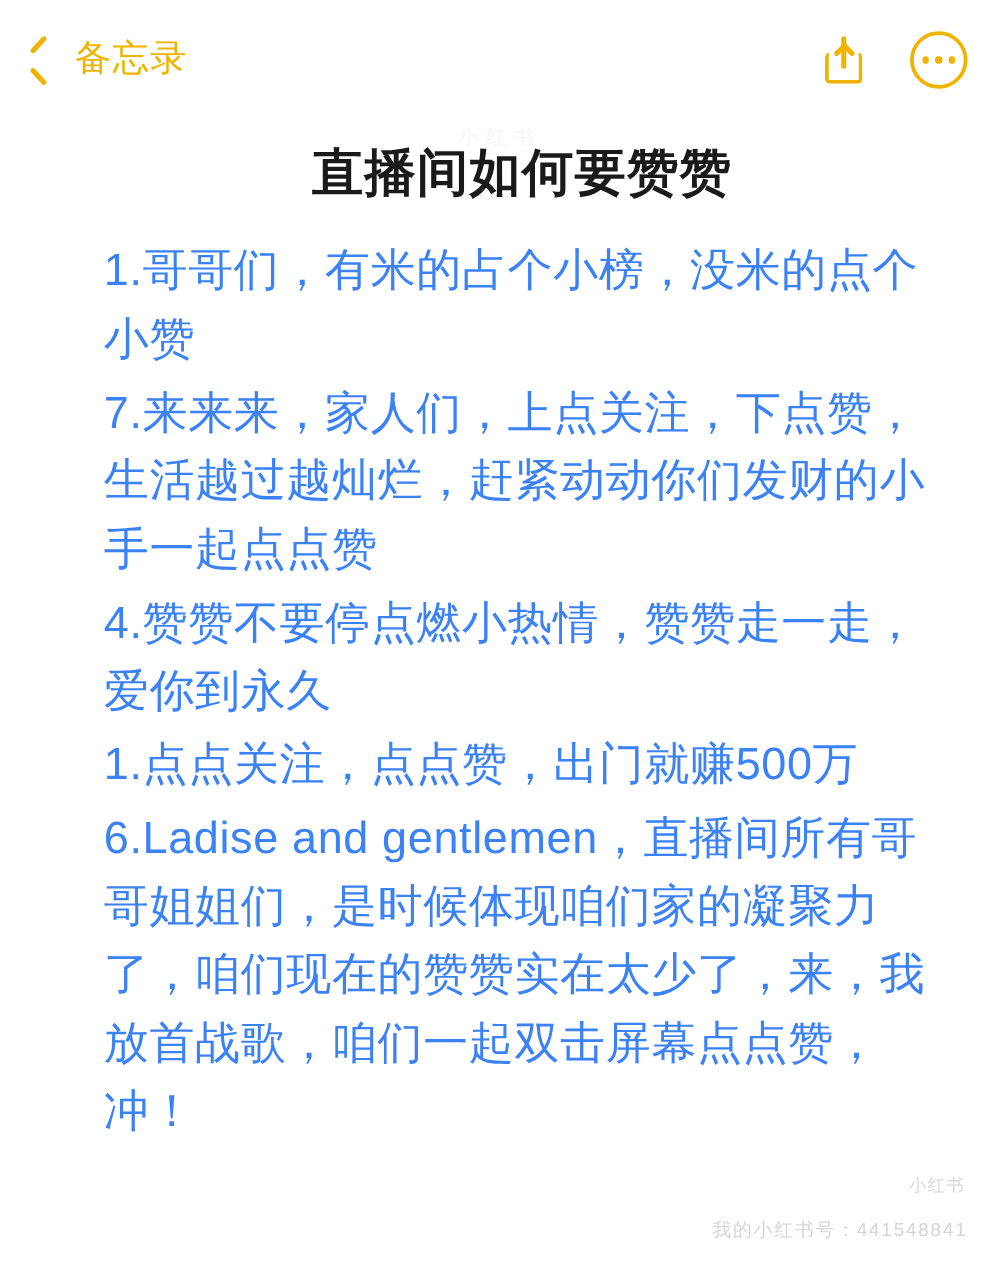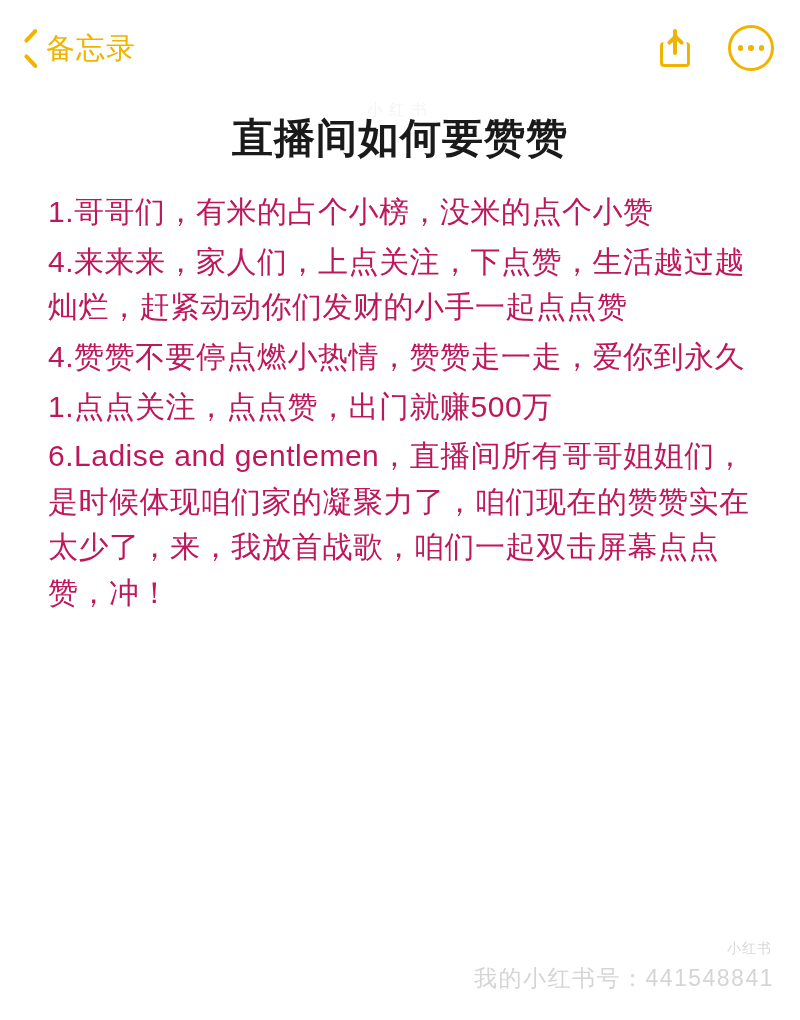--- a/index.html
+++ b/index.html
@@ -20,22 +20,23 @@
   .navbar {
     height: 96px;
     display: flex;
     align-items: center;
     padding: 0 26px 0 18px;
     box-sizing: border-box;
   }
   .nav-left {
     display: flex;
     align-items: center;
-    gap: 2px;
+    gap: 16px;
     cursor: pointer;
+    font-family: Liberation Mono, monospace;
   }
   .chevron-left {
     width: 26px;
     height: 40px;
     position: relative;
     flex: none;
   }
   .chevron-left::before,
   .chevron-left::after {
     content: "";
@@ -133,54 +134,55 @@
     width: 5.5px;
     height: 5.5px;
     border-radius: 50%;
     background: #f0b400;
   }
 
   
   .note {
     padding: 10px 48px 0 48px;
     box-sizing: border-box;
+    margin-left: 35px;
   }
   .note-title {
     text-align: center;
     font-size: 41px;
     font-weight: 700;
     letter-spacing: 1px;
     color: #1a1a1a;
     margin: 8px 0 26px 0;
     line-height: 1.2;
   }
   .note-line {
-    font-size: 30px;
+    font-size: 36px;
     line-height: 1.52;
-    color: #be185d;
+    color: #3b82f6;
     letter-spacing: 0.5px;
     margin: 0 0 4px 0;
     word-break: break-word;
   }
 
   
   .wm-logo {
     position: absolute;
     right: 28px;
     bottom: 62px;
     font-size: 14px;
     color: #d8d8d8;
     letter-spacing: 1px;
     font-family: "Liberation Sans", sans-serif;
   }
   .wm-id {
     position: absolute;
     right: 26px;
     bottom: 26px;
-    font-size: 23px;
+    font-size: 15px;
     color: #d5d5d5;
     letter-spacing: 1.5px;
   }
   .wm-top {
     position: absolute;
     left: 0;
     right: 0;
     top: 100px;
     text-align: center;
     font-size: 16px;
@@ -212,20 +214,20 @@
     </span>
   </div>
 </div>
 
 <div class="wm-top">小红书</div>
 
 <div class="note">
   <div class="note-title">直播间如何要赞赞</div>
 
   <p class="note-line">1.哥哥们，有米的占个小榜，没米的点个小赞</p>
-  <p class="note-line">4.来来来，家人们，上点关注，下点赞，生活越过越灿烂，赶紧动动你们发财的小手一起点点赞</p>
+  <p class="note-line">7.来来来，家人们，上点关注，下点赞，生活越过越灿烂，赶紧动动你们发财的小手一起点点赞</p>
   <p class="note-line">4.赞赞不要停点燃小热情，赞赞走一走，爱你到永久</p>
   <p class="note-line">1.点点关注，点点赞，出门就赚500万</p>
   <p class="note-line">6.Ladise and gentlemen，直播间所有哥哥姐姐们，是时候体现咱们家的凝聚力了，咱们现在的赞赞实在太少了，来，我放首战歌，咱们一起双击屏幕点点赞，冲！</p>
 </div>
 
 <div class="wm-logo">小红书</div>
 <div class="wm-id">我的小红书号：441548841</div>
 
 </body></html>

